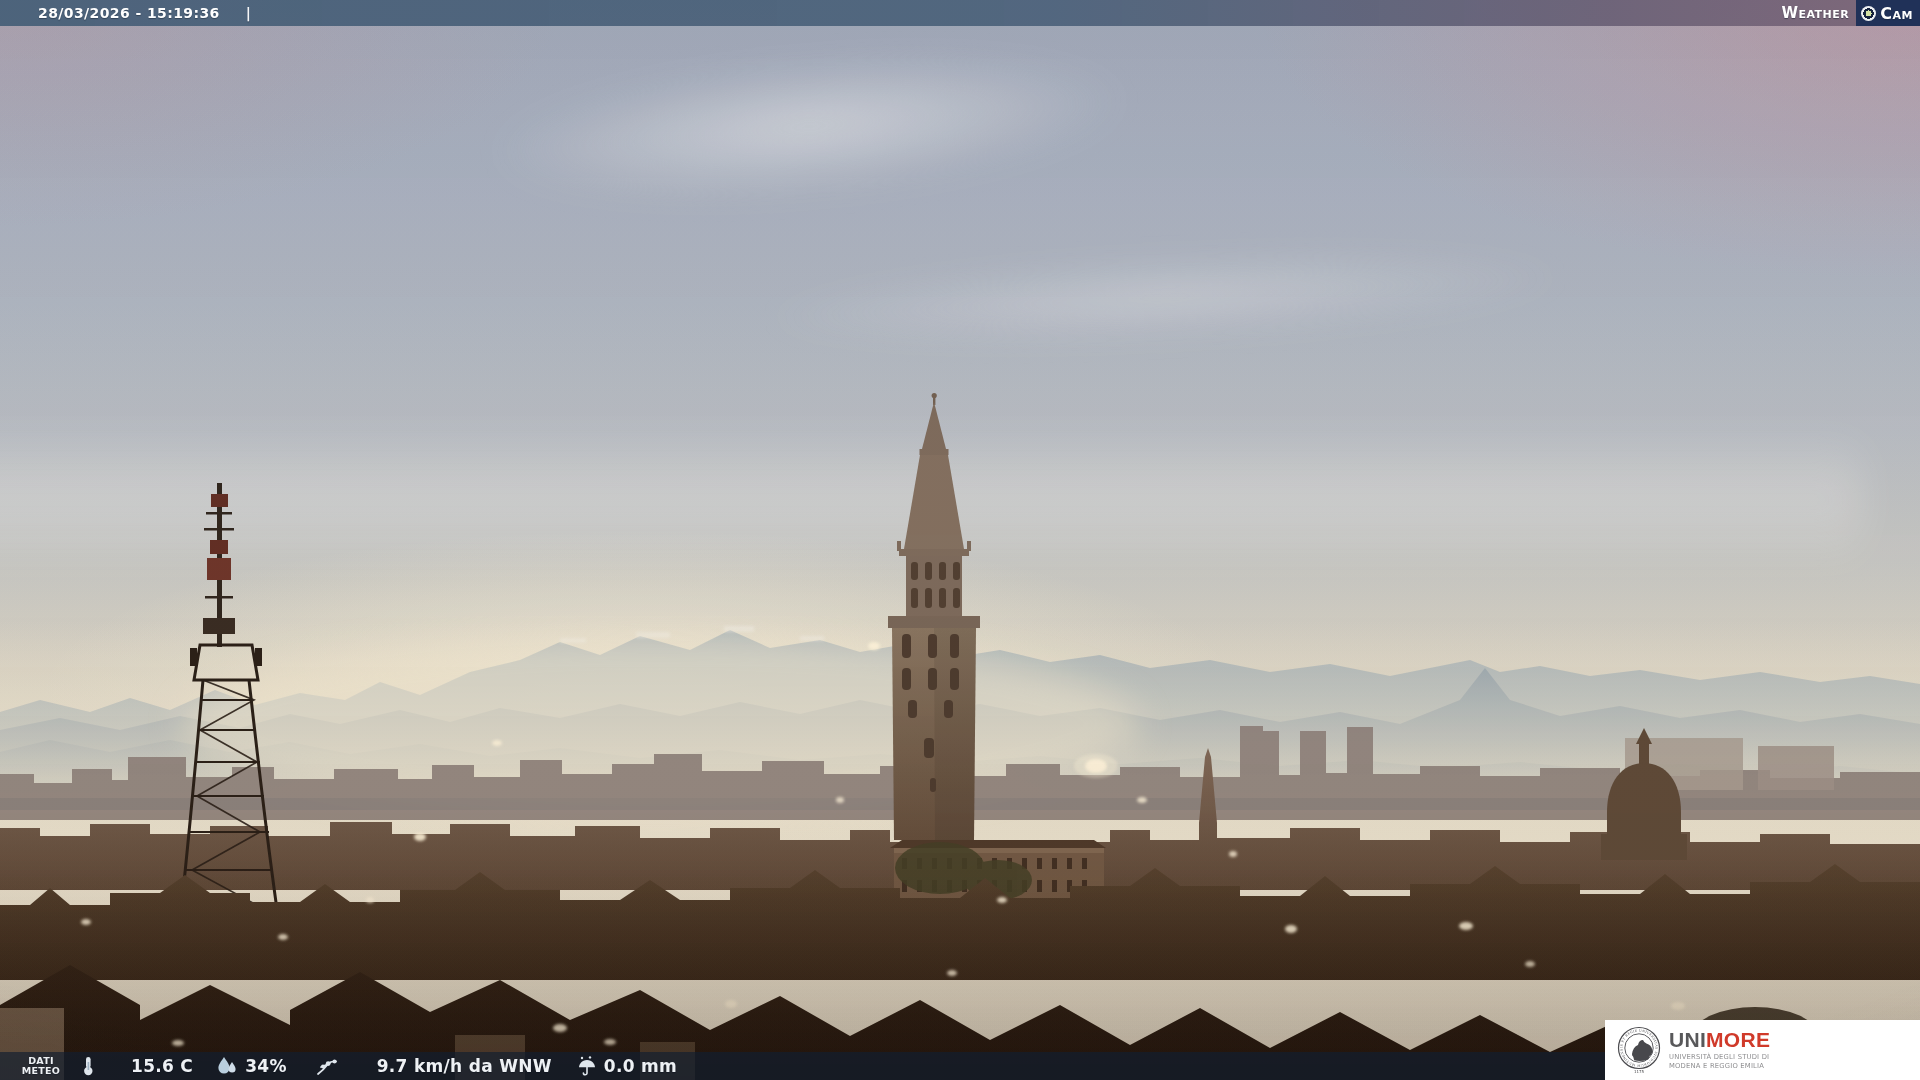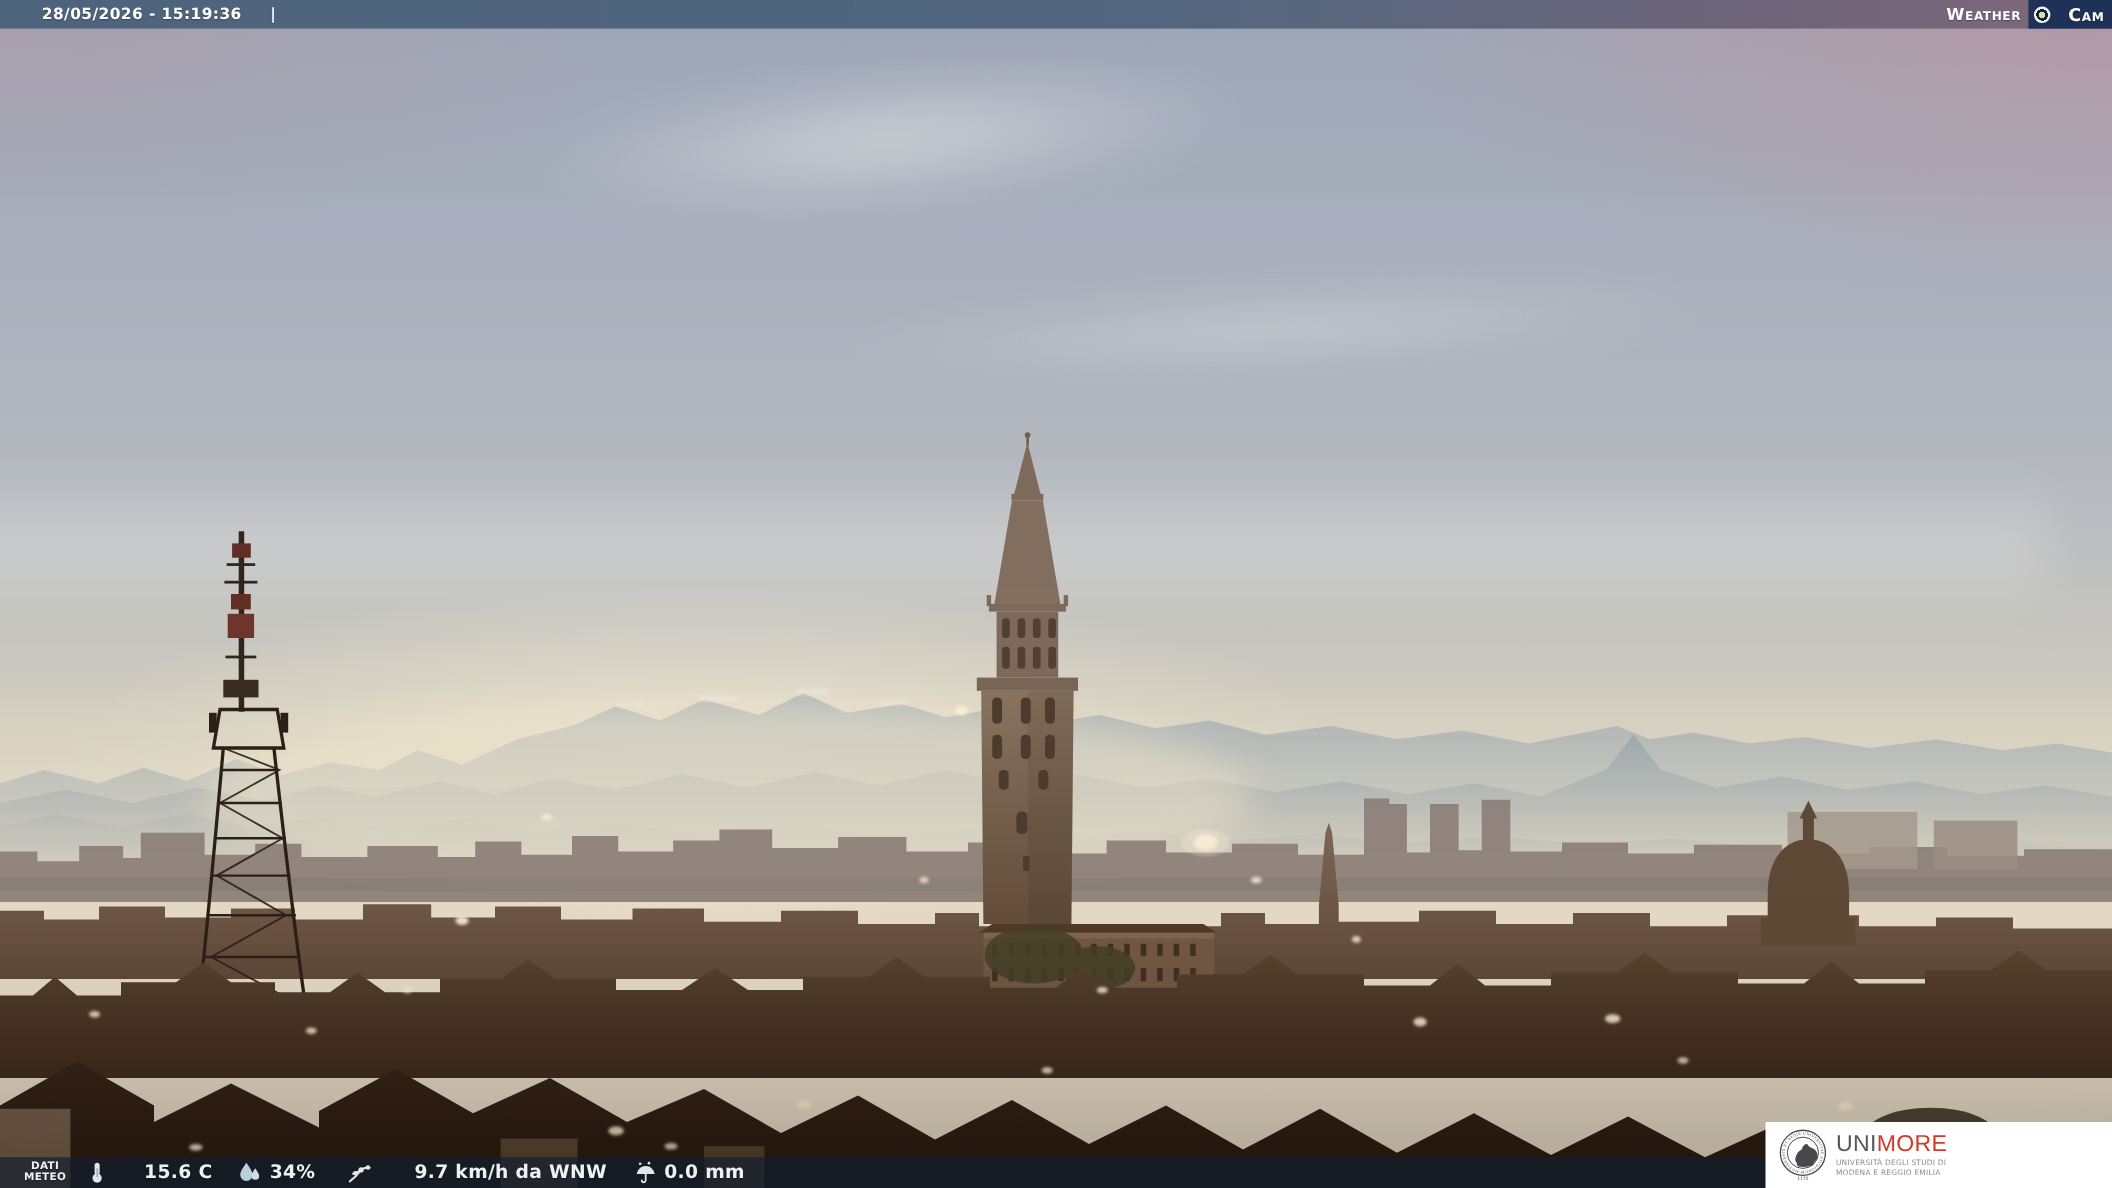--- a/index.html
+++ b/index.html
@@ -40,21 +40,21 @@
                rgba(104,94,116,.90) 84%, rgba(122,100,118,.90) 100%);
     color:#fff;font-weight:bold;font-size:14px;letter-spacing:.4px;
     text-shadow:0 1px 1px rgba(20,30,45,.45);}
   .ts{margin-left:38px;white-space:nowrap;}
   .pipe{margin:0 26px;opacity:.95;}
   .title{white-space:nowrap;}
   .wxlogo{position:absolute;right:0;top:0;height:26px;display:flex;align-items:center;}
   .wx-weather{font-variant:small-caps;font-weight:bold;font-size:15px;letter-spacing:.5px;
     margin-right:7px;text-shadow:0 1px 1px rgba(20,30,45,.5);}
   .wx-cam-box{height:26px;background:#203158;display:flex;align-items:center;
-    padding:0 7px 0 5px;gap:16px;justify-content:space-between;}
+    padding:0 7px 0 5px;gap:4px;justify-content:space-between;}
   .lens{width:15px;height:15px;border-radius:50%;
     background:radial-gradient(circle at 50% 50%, #d4e2a6 0 3px, #15223e 3px 5.3px, #eef1f4 5.3px 7.5px);}
   .wx-cam{font-variant:small-caps;font-weight:bold;font-size:16px;letter-spacing:.5px;}
 
   
   .bottom-bar{position:absolute;left:0;right:0;bottom:0;height:28px;
     background:rgba(17,31,49,.68);display:flex;align-items:center;
     color:#eef1f4;font-weight:bold;font-size:17px;letter-spacing:.3px;
     text-shadow:0 1px 1px rgba(10,18,30,.5);}
   .dati{margin-left:16px;width:50px;font-size:9.5px;line-height:1.1;text-align:center;}
@@ -62,21 +62,21 @@
   .wx-ic{display:block;}
   .m-thermo{margin-left:13px;gap:28px;} .m-hum{margin-left:22px;}
   .m-wind{margin-left:28px;gap:32px;}  .m-rain{margin-left:24px;}
   .wx-val{margin-left:6px;white-space:nowrap;}
 
   
   .unimore-box{position:absolute;right:0;bottom:0;width:315px;height:60px;background:#fff;
     display:flex;align-items:center;color:#58585a;}
   .seal{margin-left:11px;flex:none;}
   .um-word{margin-left:7px;flex:none;}
-  .um-name{font-size:21px;font-weight:normal;letter-spacing:.3px;line-height:1;
+  .um-name{font-size:21px;font-weight:bold;letter-spacing:.3px;line-height:1;
     font-family:"Liberation Sans","DejaVu Sans",sans-serif;}
   .um-more{color:#d03a2a;}
   .um-caption{margin-top:3px;font-size:6.8px;line-height:1.3;letter-spacing:.2px;color:#8e8e90;}
   .um-obs{margin-left:11px;font-size:15.5px;line-height:1.3;color:#85878a;
     font-family:"Liberation Sans","DejaVu Sans",sans-serif;}
 </style>
 </head>
 <body>
 
 <div class="stage">
@@ -290,21 +290,21 @@
       <ellipse cx="1233" cy="854" rx="4" ry="3" opacity="0.8"></ellipse>
       <ellipse cx="840" cy="800" rx="4" ry="3" opacity="0.75"></ellipse>
       <ellipse cx="1530" cy="964" rx="5" ry="3" opacity="0.8"></ellipse>
       <ellipse cx="370" cy="900" rx="4" ry="3" opacity="0.75"></ellipse>
     </g>
   </svg>
 
   <div class="tint"></div>
 
   <div class="top-bar">
-    <span class="ts">28/05/2026 - 15:19:36</span>
+    <span class="ts">28/03/2026 - 15:19:36</span>
     <span class="pipe">|</span>
     <div class="wxlogo">
       <span class="wx-weather">Weather</span>
       <div class="wx-cam-box">
         <span class="lens"></span>
         <span class="wx-cam">Cam</span>
       </div>
     </div>
   </div>
 

